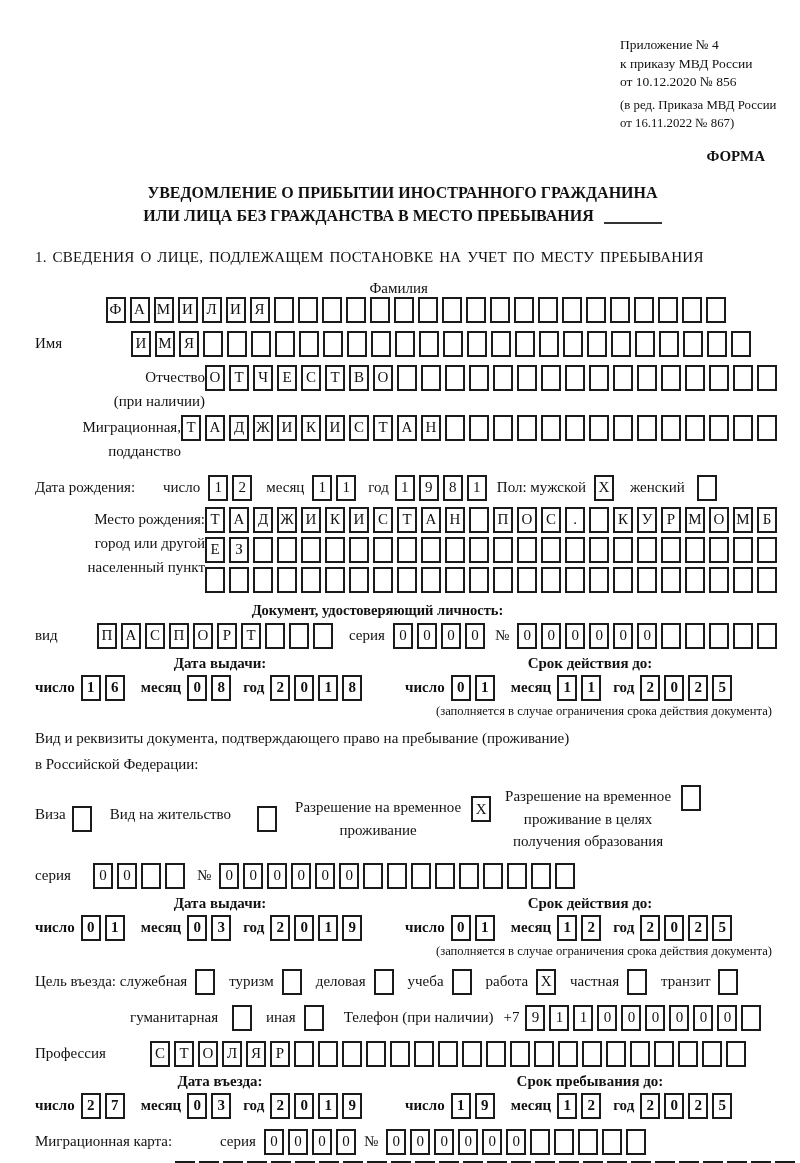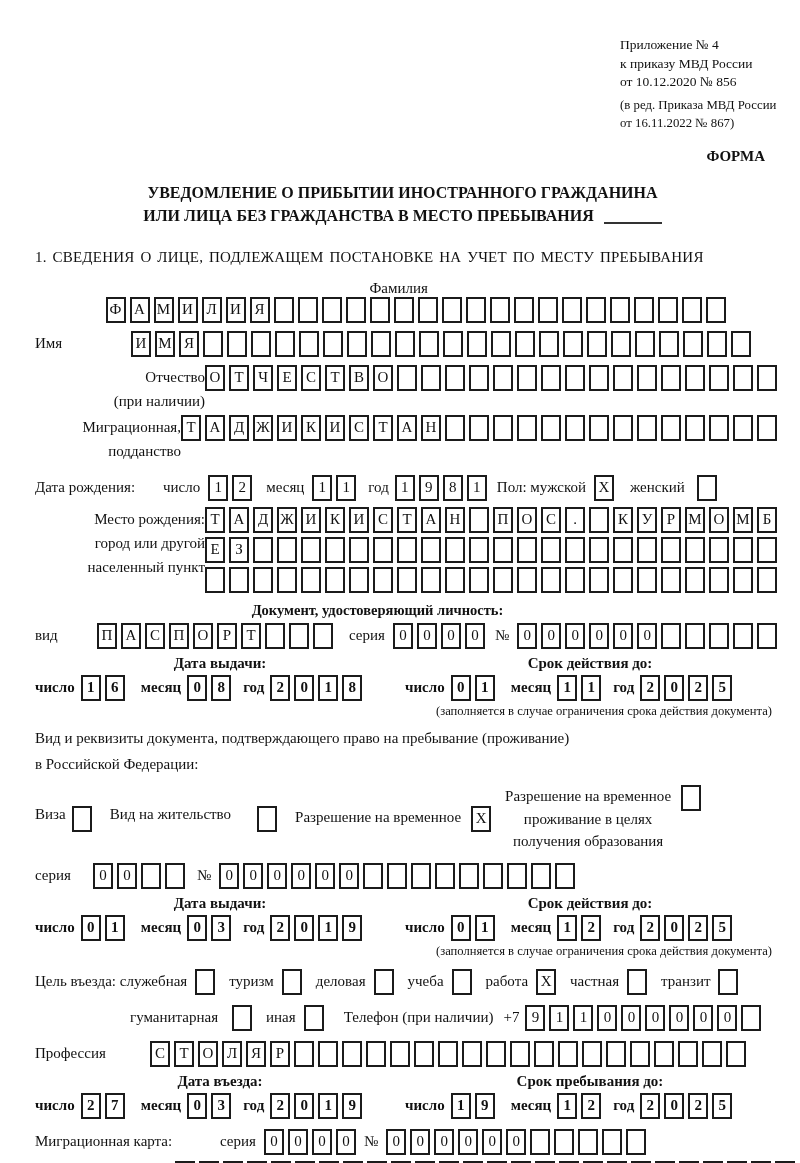--- a/index.html
+++ b/index.html
@@ -412,20 +412,21 @@
     <span class="gap18"></span>
     <div class="pitem">
       <span>Вид на жительство</span>
       <span class="gap26"></span>
       <span class="cbox chk"></span>
     </div>
     <span class="gap18"></span>
     <div class="pitem">
       <div class="pcenter">
         <div>Разрешение на временное</div>
+        <div>проживание</div>
       </div>
       <span class="gap10"></span>
       <span class="cbox chk">X</span>
     </div>
     <span class="gap14"></span>
     <div class="pitem">
       <div class="pcenter">
         <div>Разрешение на временное</div>
         <div>проживание в целях</div>
         <div>получения образования</div>

